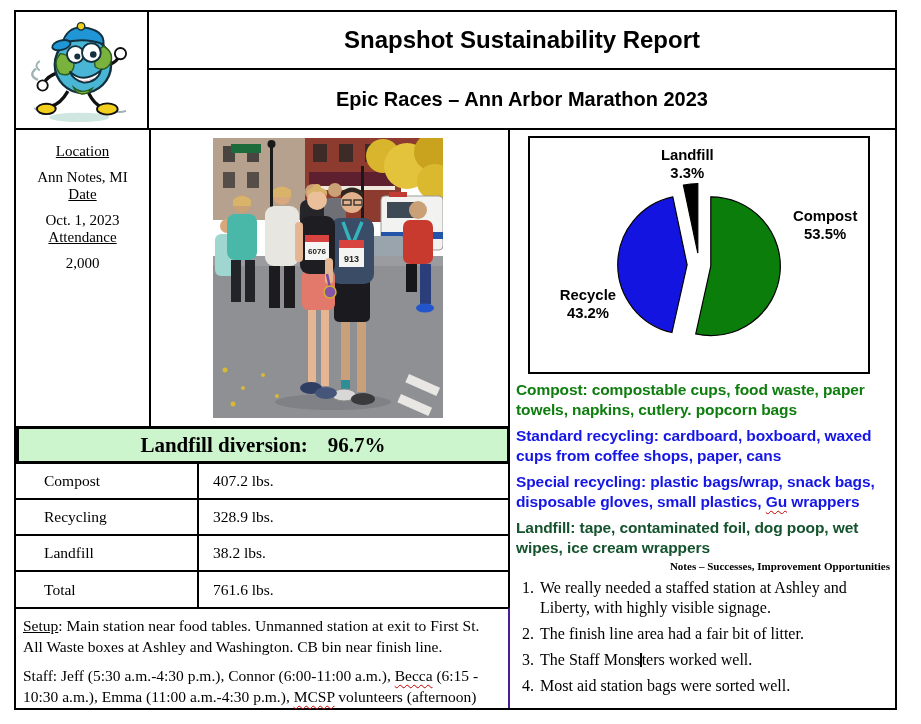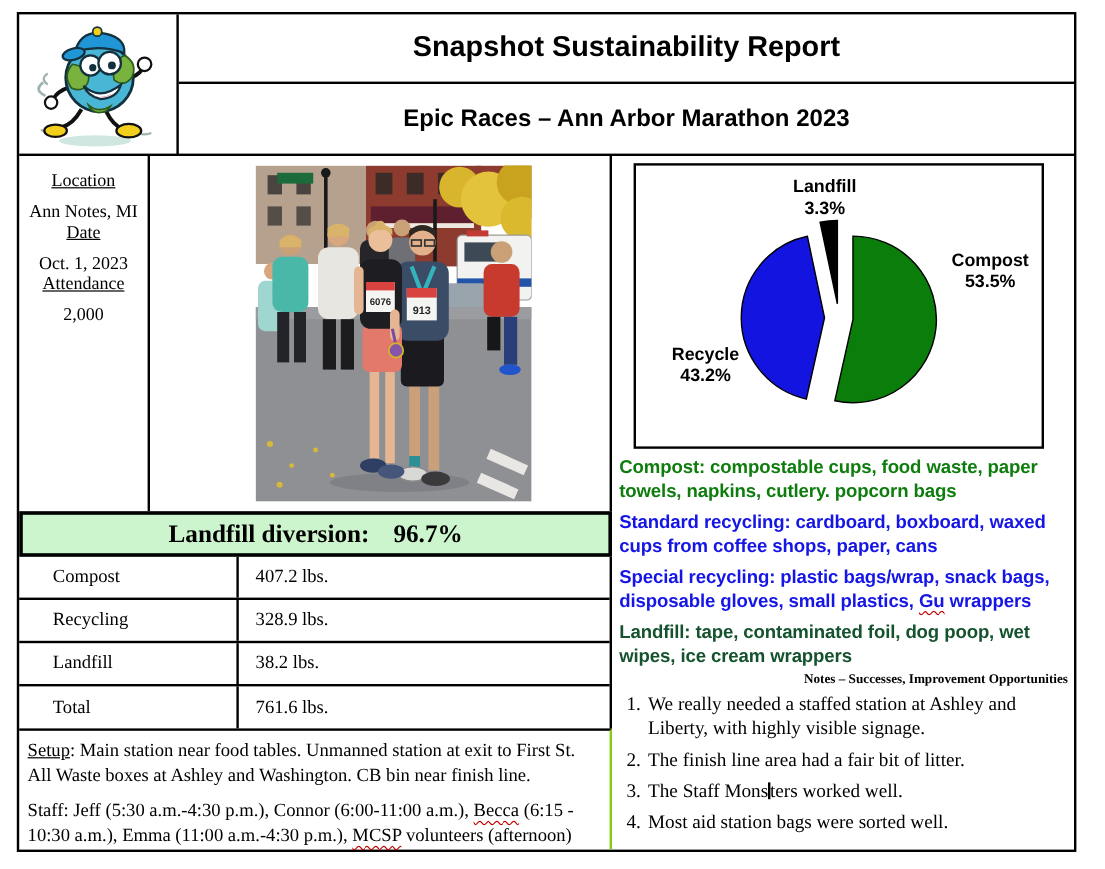--- a/index.html
+++ b/index.html
@@ -13,21 +13,21 @@
   .logo-cell{left:0;top:0;width:133px;height:118px;border-right:2px solid #000;border-bottom:2px solid #000;
              display:flex;align-items:center;justify-content:center;}
   .title-cell{left:133px;top:0;width:746px;height:58px;border-bottom:2px solid #000;
               display:flex;align-items:center;justify-content:center;}
   .sub-cell{left:133px;top:58px;width:746px;height:60px;border-bottom:2px solid #000;
             display:flex;align-items:center;justify-content:center;}
   .title-text{font-family:"Liberation Sans","DejaVu Sans",sans-serif;font-weight:bold;font-size:24px;}
   .sub-text{font-family:"Liberation Sans","DejaVu Sans",sans-serif;font-weight:bold;font-size:20px;}
 
   
-  .info-cell{left:0;top:118px;width:109px;height:296px;border-right:2px solid #000;
+  .info-cell{left:0;top:118px;width:135px;height:296px;border-right:2px solid #000;
              text-align:center;font-size:15px;}
   .info-label{display:block;text-decoration:underline;}
   .info-label.first{margin-top:13px;}
   .info-value{display:block;margin-top:9px;}
 
   
   .photo-cell{left:133px;top:118px;width:361px;height:296px;border-right:2px solid #000;}
   .photo-wrap{position:absolute;left:64px;top:8px;width:230px;height:280px;}
 
   
@@ -51,21 +51,21 @@
           display:flex;align-items:center;justify-content:center;font-weight:bold;font-size:21px;}
   .banner .gap{display:inline-block;width:20px;}
   .wtable{left:0;top:452px;width:494px;height:143px;border-right:2px solid #000;}
   .trow{display:flex;height:36px;border-bottom:2px solid #000;box-sizing:border-box;font-size:15.5px;}
   .trow:last-child{height:35px;border-bottom:none;}
   .tlabel{width:183px;flex:0 0 183px;border-right:2px solid #000;box-sizing:border-box;
           display:flex;align-items:center;padding-left:28px;}
   .tvalue{flex:1;display:flex;align-items:center;padding-left:14px;text-align:right;}
 
   
-  .setup-box{left:0;top:595px;width:494px;height:101px;border-top:2px solid #000;border-right:2px solid #84cc16;
+  .setup-box{left:0;top:595px;width:494px;height:101px;border-top:2px solid #000;border-right:2px solid #4c1d95;
              padding:6px 8px 0 7px;font-size:15.5px;line-height:21px;}
   .setup-box p{margin:0 0 8px 0;}
   .ul{text-decoration:underline;}
 </style>
 </head>
 <body>
 
 <div class="page">
   <div class="frame">
 

